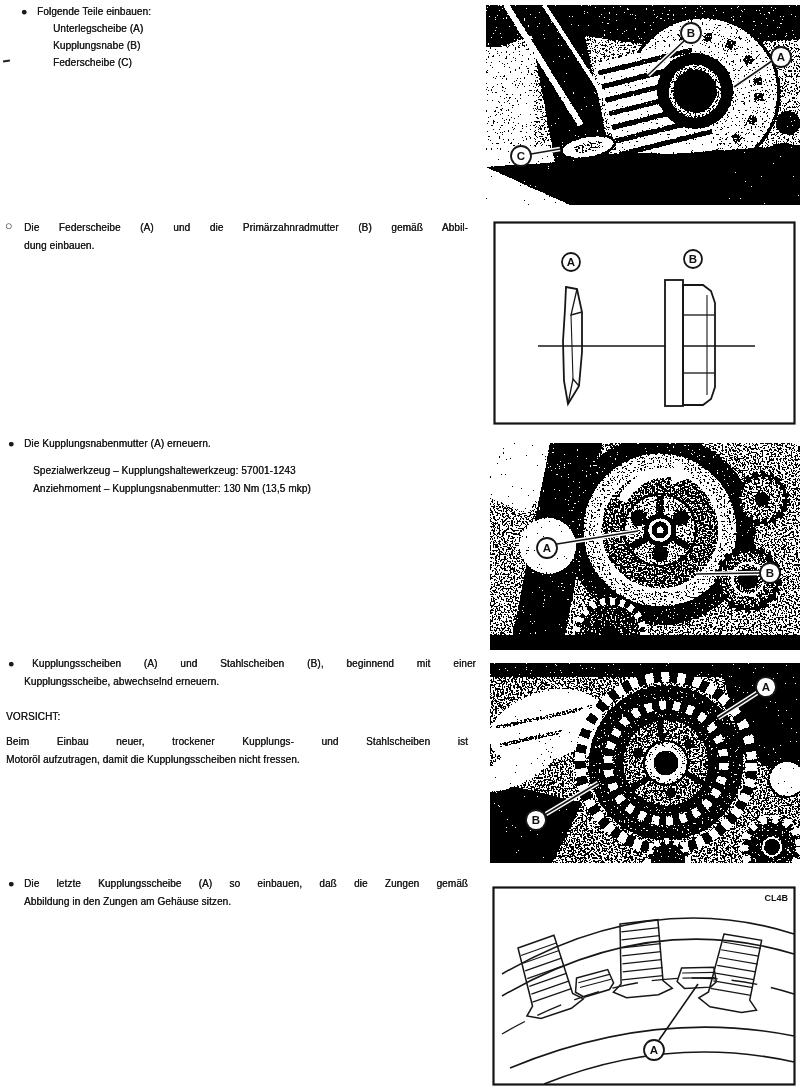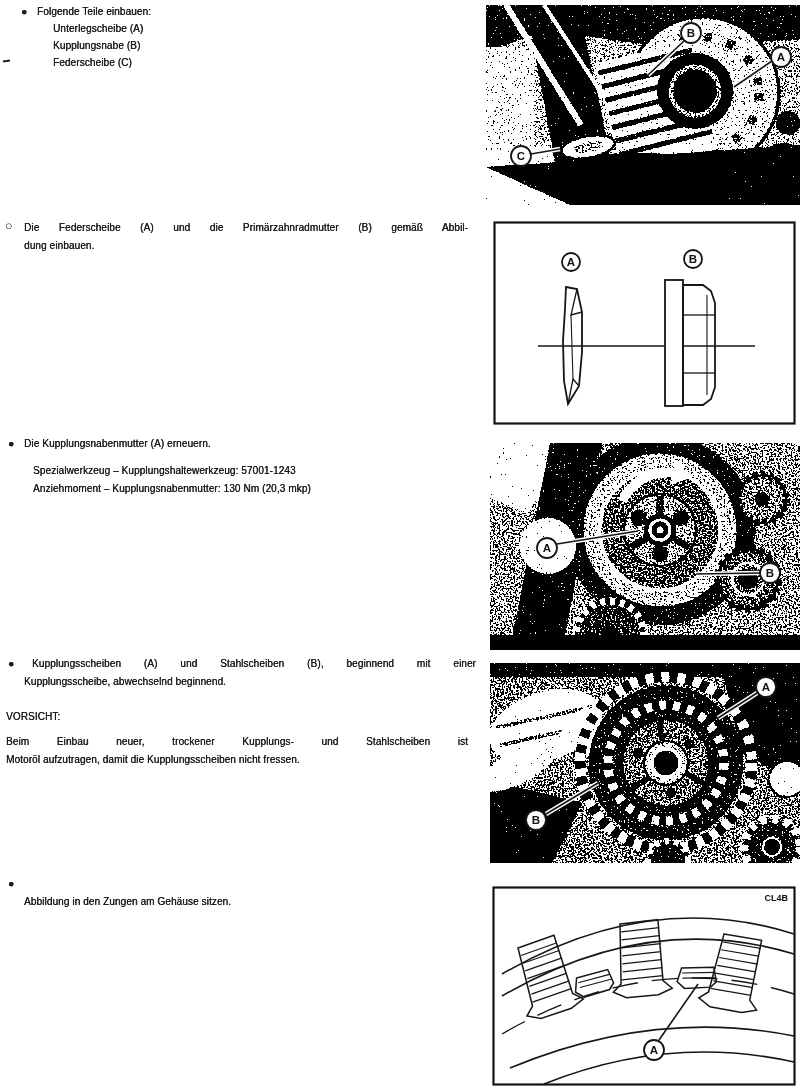--- a/index.html
+++ b/index.html
@@ -33,30 +33,31 @@
   <div class="t" style="left:53px;top:54px">Federscheibe (C)</div>
   <div class="artifact" style="left:3px;top:60px;width:7px;height:2px;transform:rotate(-8deg)"></div>
 
   <span class="bullet open" style="left:5px;top:217px">○</span>
   <div class="t j" style="left:24px;top:219px;width:444px">Die Federscheibe (A) und die Primärzahnradmutter (B) gemäß Abbil-</div>
   <div class="t" style="left:24px;top:237px">dung einbauen.</div>
 
   <span class="bullet" style="left:8px;top:435px">●</span>
   <div class="t" style="left:24px;top:435px">Die Kupplungsnabenmutter (A) erneuern.</div>
   <div class="t b" style="left:33px;top:462px">Spezialwerkzeug – Kupplungshaltewerkzeug: 57001-1243</div>
-  <div class="t b" style="left:33px;top:480px">Anziehmoment – Kupplungsnabenmutter: 130 Nm (20,3 mkp)</div>
+  <div class="t b" style="left:33px;top:480px">Anziehmoment – Kupplungsnabenmutter: 130 Nm (13,5 mkp)</div>
 
   <span class="bullet" style="left:8px;top:655px">●</span>
   <div class="t j" style="left:32px;top:655px;width:444px">Kupplungsscheiben (A) und Stahlscheiben (B), beginnend mit einer</div>
-  <div class="t" style="left:24px;top:673px">Kupplungsscheibe, abwechselnd beginnend.</div>
+  <div class="t" style="left:24px;top:673px">Kupplungsscheibe, abwechselnd erneuern.</div>
   <div class="t b" style="left:6px;top:708px">VORSICHT:</div>
   <div class="t b j" style="left:6px;top:733px;width:462px">Beim Einbau neuer, trockener Kupplungs- und Stahlscheiben ist</div>
   <div class="t b" style="left:6px;top:751px">Motoröl aufzutragen, damit die Kupplungsscheiben nicht fressen.</div>
 
   <span class="bullet" style="left:8px;top:875px">●</span>
+  <div class="t j" style="left:24px;top:875px;width:444px">Die letzte Kupplungsscheibe (A) so einbauen, daß die Zungen gemäß</div>
   <div class="t" style="left:24px;top:893px">Abbildung in den Zungen am Gehäuse sitzen.</div>
 
   <div class="fig" style="left:486px;top:5px">
     <svg width="314" height="200" viewBox="0 0 314 200">
       <defs>
         <filter id="grain1" x="-5%" y="-5%" width="110%" height="110%" color-interpolation-filters="sRGB">
           <feTurbulence type="fractalNoise" baseFrequency="0.55" numOctaves="2" seed="7" stitchTiles="stitch"></feTurbulence>
           <feColorMatrix type="matrix" values="0.34 0.34 0.34 0 0 0.34 0.34 0.34 0 0 0.34 0.34 0.34 0 0 0 0 0 0 1"></feColorMatrix>
           <feComponentTransfer>
               <feFuncR type="linear" slope="2.4" intercept="-0.7"></feFuncR>

